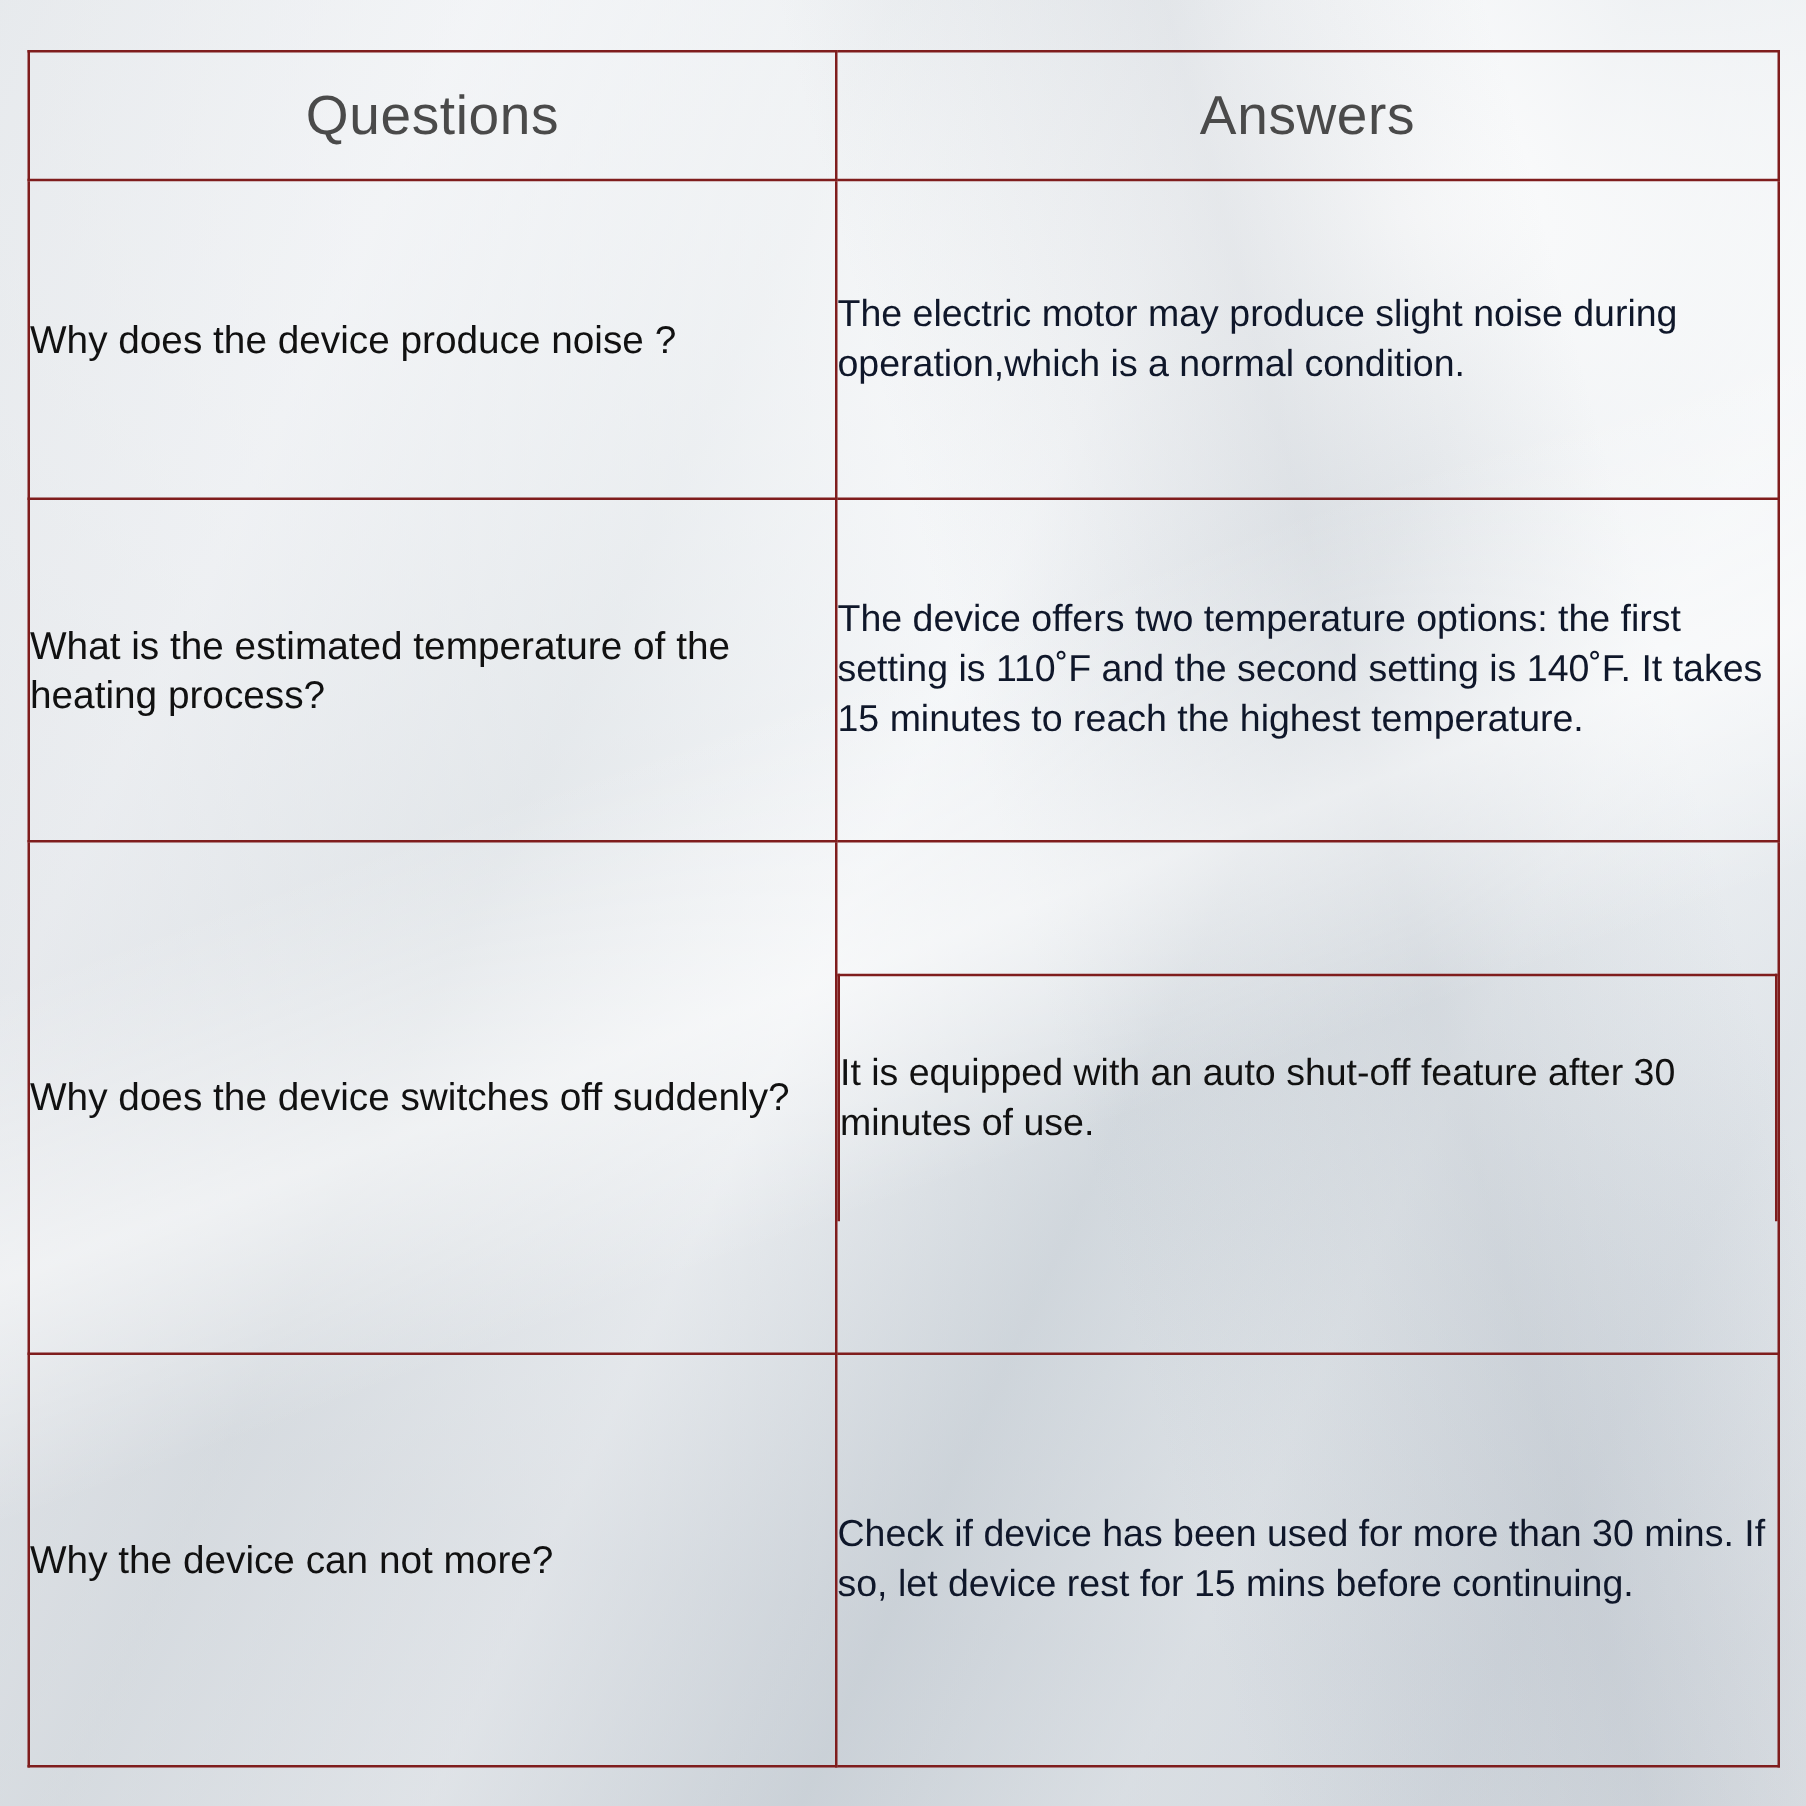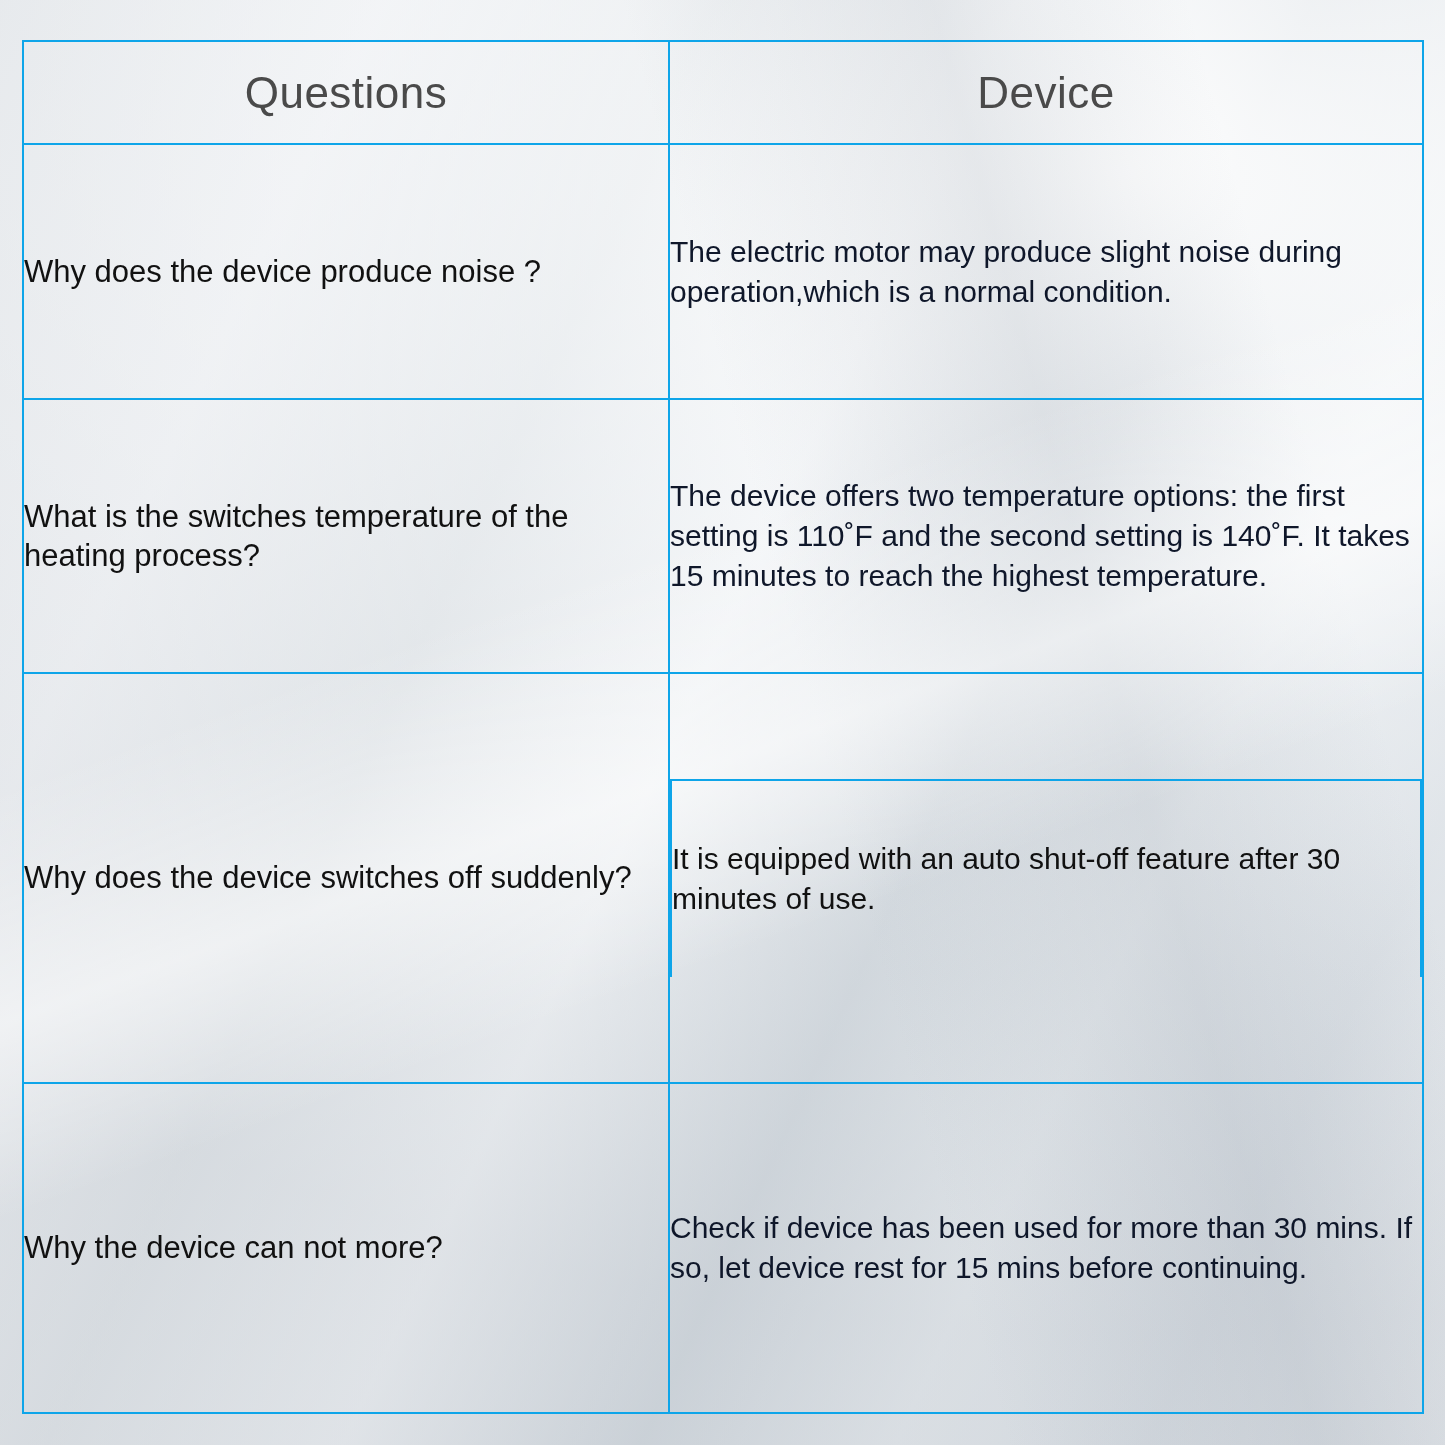--- a/index.html
+++ b/index.html
@@ -41,21 +41,21 @@
   }
 
   table.faq {
     width: 100%;
     height: 100%;
     border-collapse: collapse;
     table-layout: fixed;
   }
 
   table.faq td, table.faq th {
-    border: 2px solid #0ea5e9;
+    border: 2px solid #7f1d1d;
     vertical-align: middle;
     padding: 0;
     background: transparent;
   }
 
   .col-q { width: 646px; }
 
   th.header {
     height: 101px;
     font-weight: 400;
@@ -118,30 +118,30 @@
 
 <div class="sheet">
   <table class="faq">
     <colgroup>
       <col class="col-q">
       <col>
     </colgroup>
     <thead>
       <tr>
         <th class="header">Questions</th>
-        <th class="header">Device</th>
+        <th class="header">Answers</th>
       </tr>
     </thead>
     <tbody>
       <tr class="row-1">
         <td class="qcell">Why does the device produce noise ?</td>
         <td class="acell">The electric motor may produce slight noise during operation,which is a normal condition.</td>
       </tr>
       <tr class="row-2">
-        <td class="qcell">What is the switches temperature of the heating process?</td>
+        <td class="qcell">What is the estimated temperature of the heating process?</td>
         <td class="acell">The device offers two temperature options: the first setting is 110˚F and the second setting is 140˚F. It takes 15 minutes to reach the highest temperature.</td>
       </tr>
       <tr class="row-3">
         <td class="qcell">Why does the device switches off suddenly?</td>
         <td class="nested">
           <table class="inner">
             <tbody>
                 <tr>
               <td class="subcell-a">It is equipped with an auto shut-off feature after 30 minutes of use.</td>
             </tr>

